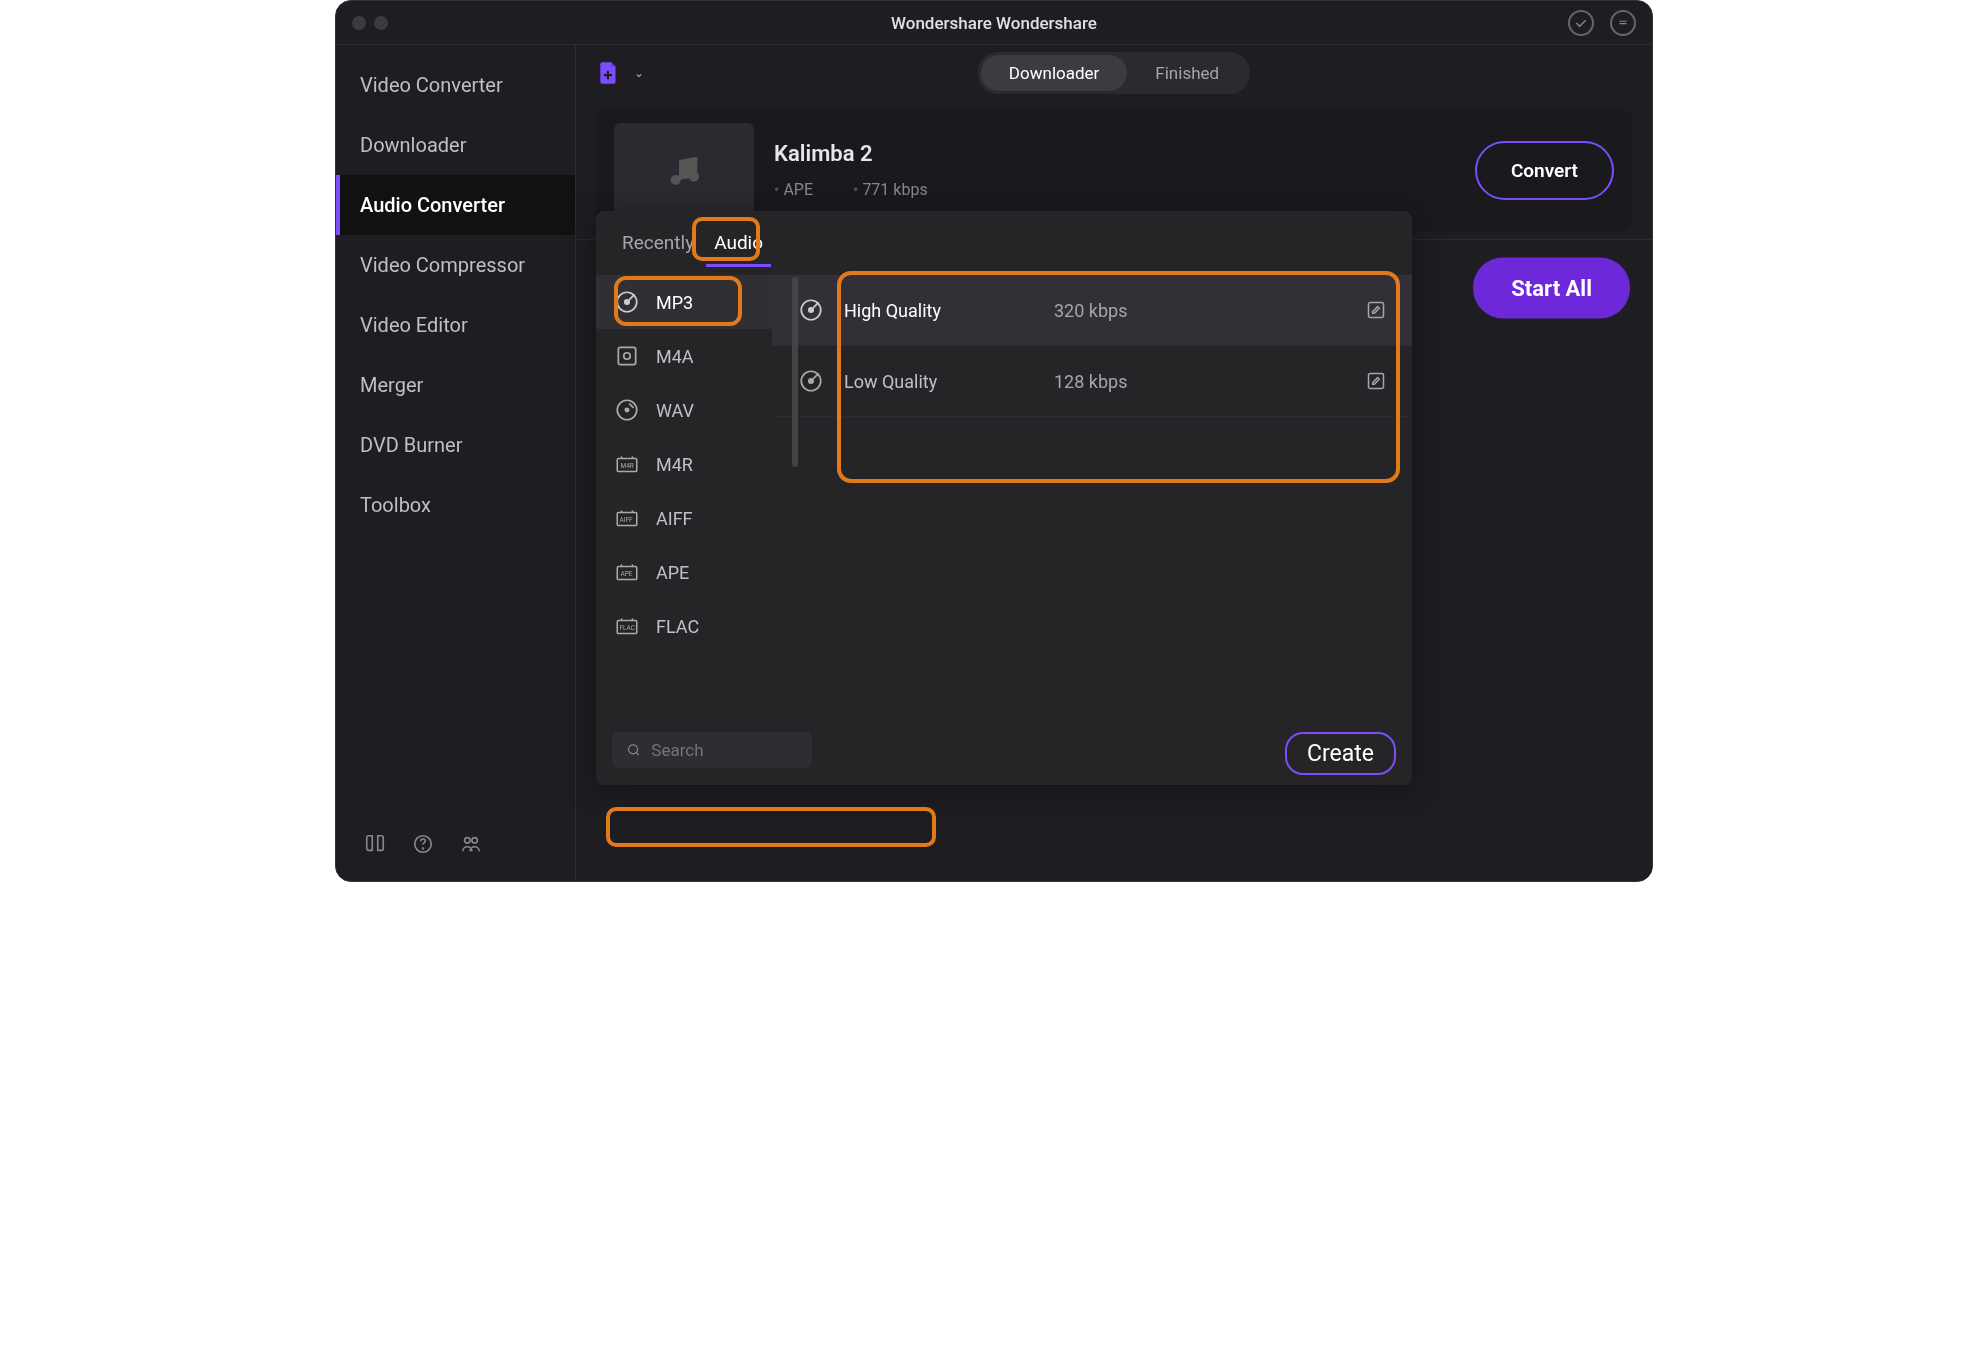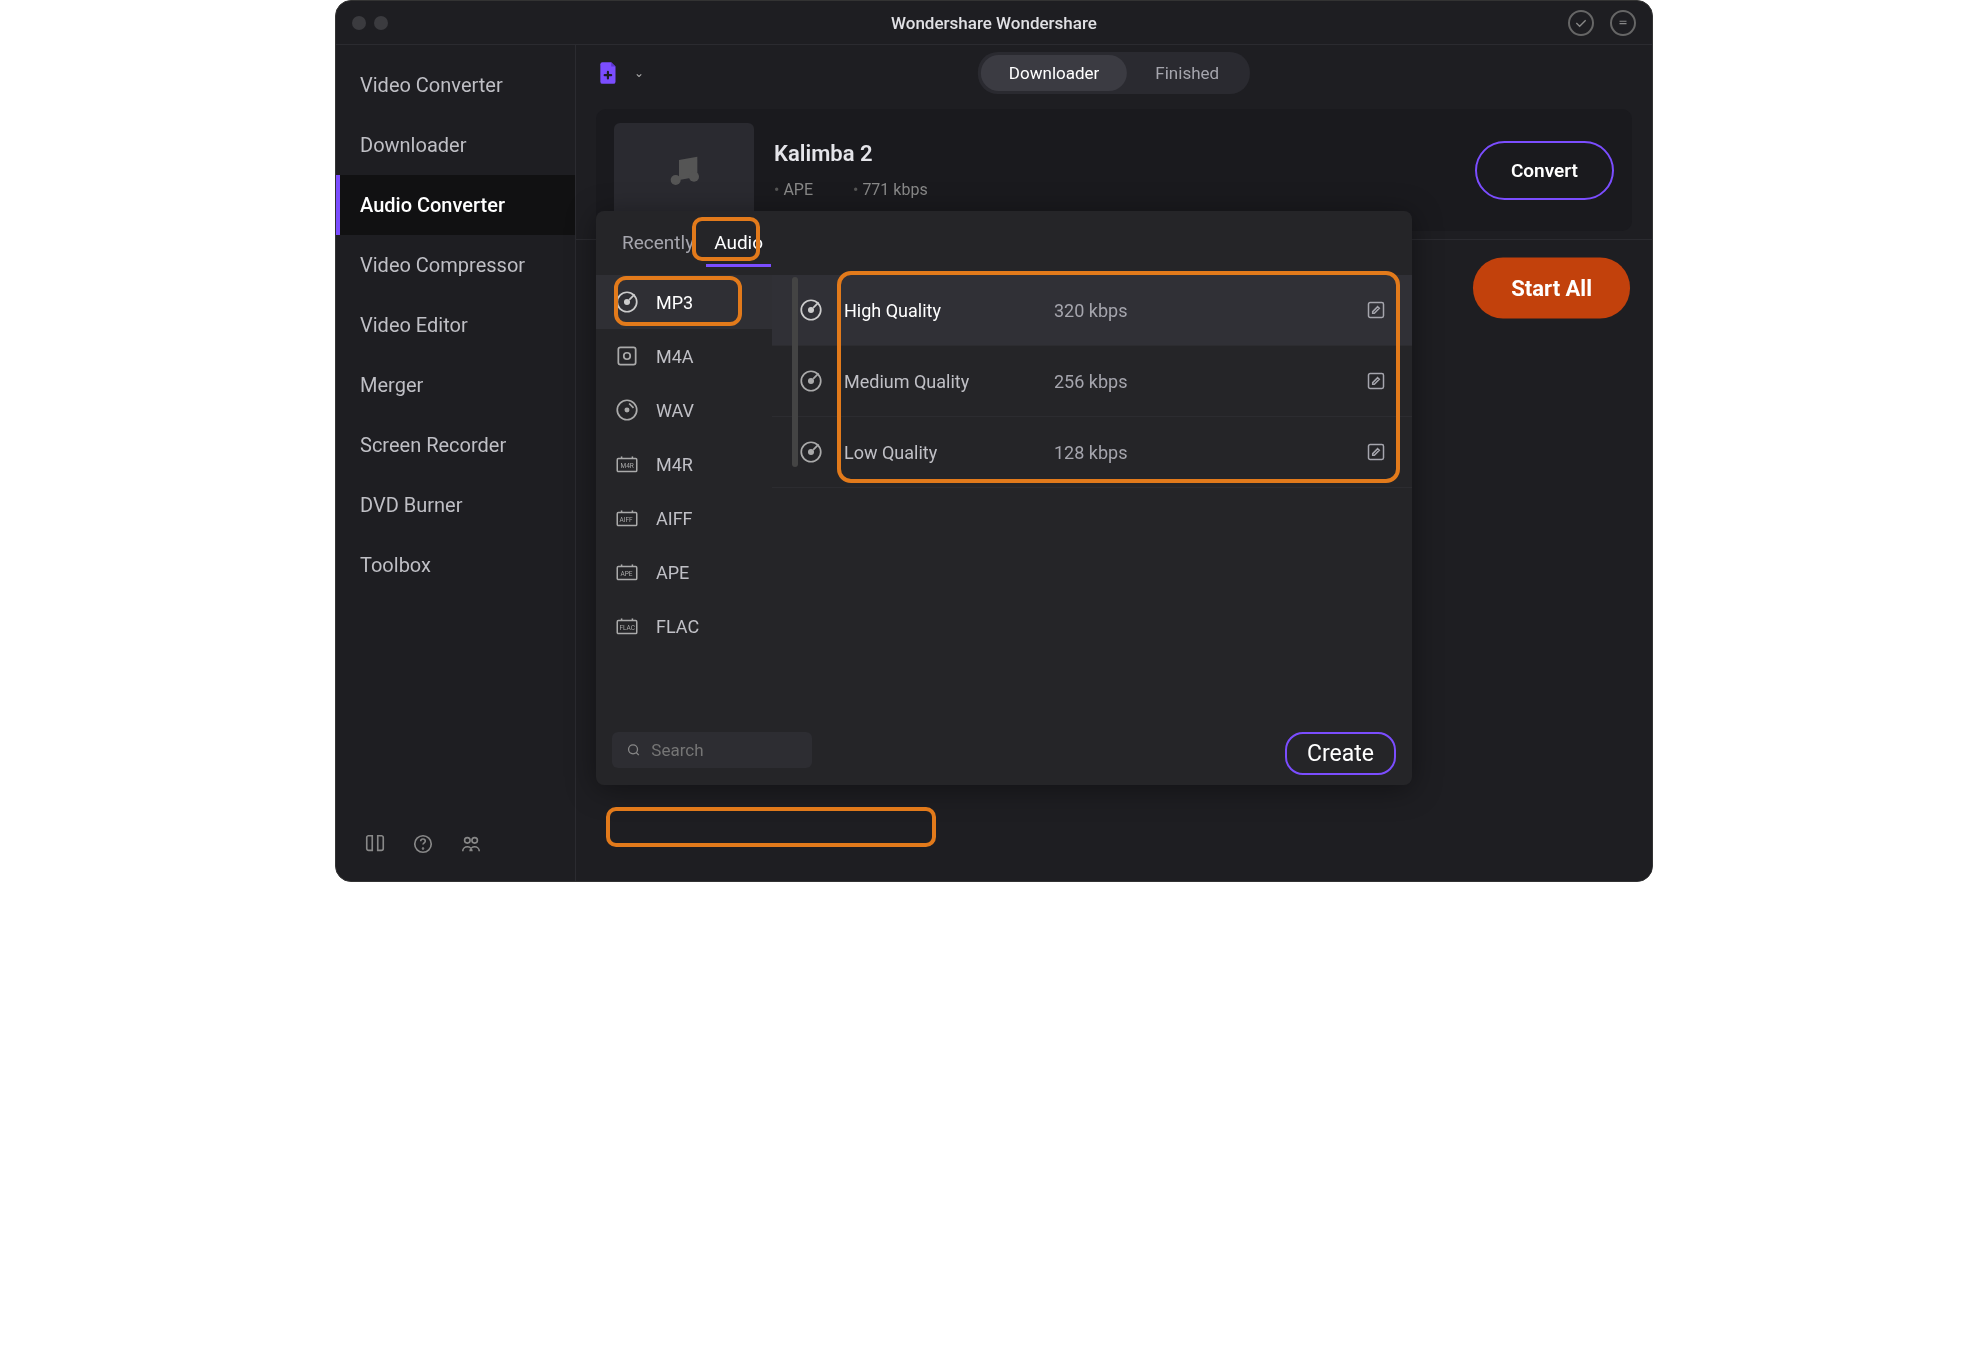--- a/index.html
+++ b/index.html
@@ -72,21 +72,21 @@
   .footer-left { display:flex; flex-direction:column; gap: 12px; }
   .frow { display:flex; align-items:center; gap: 14px; }
   .fselect { background:#2a2a30; border:1px solid #3c3c42; border-radius:6px; padding: 6px 30px 6px 12px; color:#ddd; font-size:15px; min-width: 180px; position:relative; }
   .fselect::after { content:"⌄"; position:absolute; right:10px; top:4px; color:#888; font-size:14px; }
   .hl-out { border:4px solid #e27a1b; border-radius:10px; position:absolute; left: 270px; top: 806px; width: 330px; height: 40px; z-index:60; pointer-events:none; }
   .fselect.wide { min-width: 360px; }
   .folder-icon { width:20px; height:20px; stroke:#aaa; fill:none; }
   .merge { display:flex; align-items:center; gap: 12px; margin-left: 4px; margin-top: -40px; }
   .toggle { width:40px; height:22px; background:#3a3a40; border-radius: 11px; position:relative; }
   .toggle::after { content:""; position:absolute; left:2px; top:2px; width:18px; height:18px; background:#ddd; border-radius:50%; }
-  .start-all { background:#c2410c; color:#fff; font-size:22px; font-weight:700; border:none; border-radius: 30px; padding: 18px 38px; cursor:pointer; position:absolute; right: 22px; top: 50%; transform: translateY(-50%); }
+  .start-all { background:#6d28d9; color:#fff; font-size:22px; font-weight:700; border:none; border-radius: 30px; padding: 18px 38px; cursor:pointer; position:absolute; right: 22px; top: 50%; transform: translateY(-50%); }
 
 </style>
 </head>
 <body>
 
 <div class="frame">
   <div class="titlebar">
     <div class="traffic">
       <span></span>
       <span></span>
@@ -108,21 +108,20 @@
   </div>
 
   <div class="body-row">
     <div class="sidebar">
       <div class="sidebar-item">Video Converter</div>
       <div class="sidebar-item">Downloader</div>
       <div class="sidebar-item active">Audio Converter</div>
       <div class="sidebar-item">Video Compressor</div>
       <div class="sidebar-item">Video Editor</div>
       <div class="sidebar-item">Merger</div>
-      <div class="sidebar-item">Screen Recorder</div>
       <div class="sidebar-item">DVD Burner</div>
       <div class="sidebar-item">Toolbox</div>
       <div class="sidebar-bottom">
         <span><svg viewBox="0 0 24 24" stroke-width="1.8">
               <path d="M3 5a2 2 0 012-2h4v16H5a2 2 0 01-2-2zM21 5a2 2 0 00-2-2h-4v16h4a2 2 0 002-2z"></path>
             </svg></span>
         <span><svg viewBox="0 0 24 24" stroke-width="1.8">
               <circle cx="12" cy="12" r="9"></circle>
               <path d="M9.5 9a2.5 2.5 0 015 0c0 1.5-2.5 2-2.5 3.5"></path>
               <circle cx="12" cy="17" r="0.5" fill="#888"></circle>
@@ -286,33 +285,20 @@
               <rect x="3" y="3" width="18" height="18" rx="2"></rect>
               <path d="M14 8l2 2-6 6H8v-2z"></path>
             </svg>
         </div>
         <div class="qual-item">
           <svg class="disc-icon" viewBox="0 0 24 24" stroke="#aaa" fill="none" stroke-width="1.6">
               <circle cx="12" cy="12" r="9"></circle>
               <circle cx="12" cy="12" r="2" fill="#aaa"></circle>
               <line x1="14" y1="10" x2="19" y2="5"></line>
             </svg>
-          <span class="qual-name">Medium Quality</span>
-          <span class="qual-rate">256 kbps</span>
-          <svg class="edit-svg" viewBox="0 0 24 24" stroke-width="1.8">
-              <rect x="3" y="3" width="18" height="18" rx="2"></rect>
-              <path d="M14 8l2 2-6 6H8v-2z"></path>
-            </svg>
-        </div>
-        <div class="qual-item">
-          <svg class="disc-icon" viewBox="0 0 24 24" stroke="#aaa" fill="none" stroke-width="1.6">
-              <circle cx="12" cy="12" r="9"></circle>
-              <circle cx="12" cy="12" r="2" fill="#aaa"></circle>
-              <line x1="14" y1="10" x2="19" y2="5"></line>
-            </svg>
           <span class="qual-name">Low Quality</span>
           <span class="qual-rate">128 kbps</span>
           <svg class="edit-svg" viewBox="0 0 24 24" stroke-width="1.8">
               <rect x="3" y="3" width="18" height="18" rx="2"></rect>
               <path d="M14 8l2 2-6 6H8v-2z"></path>
             </svg>
         </div>
       </div>
     </div>
     <div class="pop-footer">

